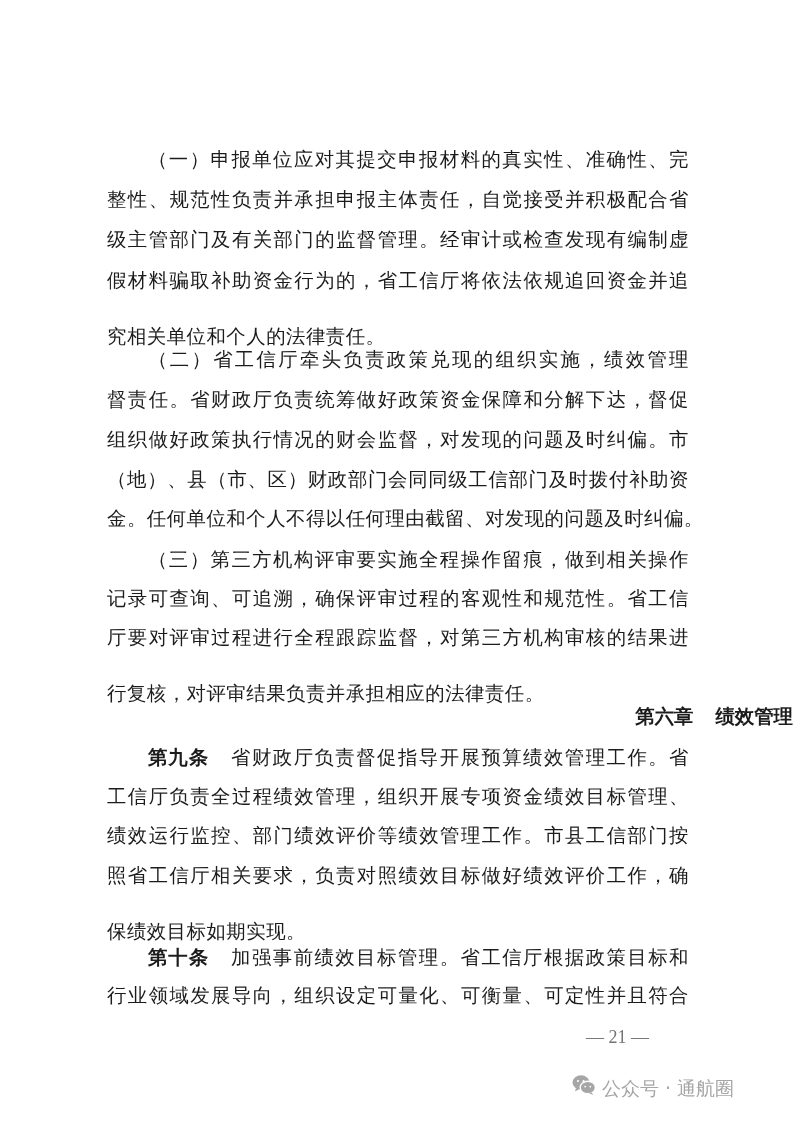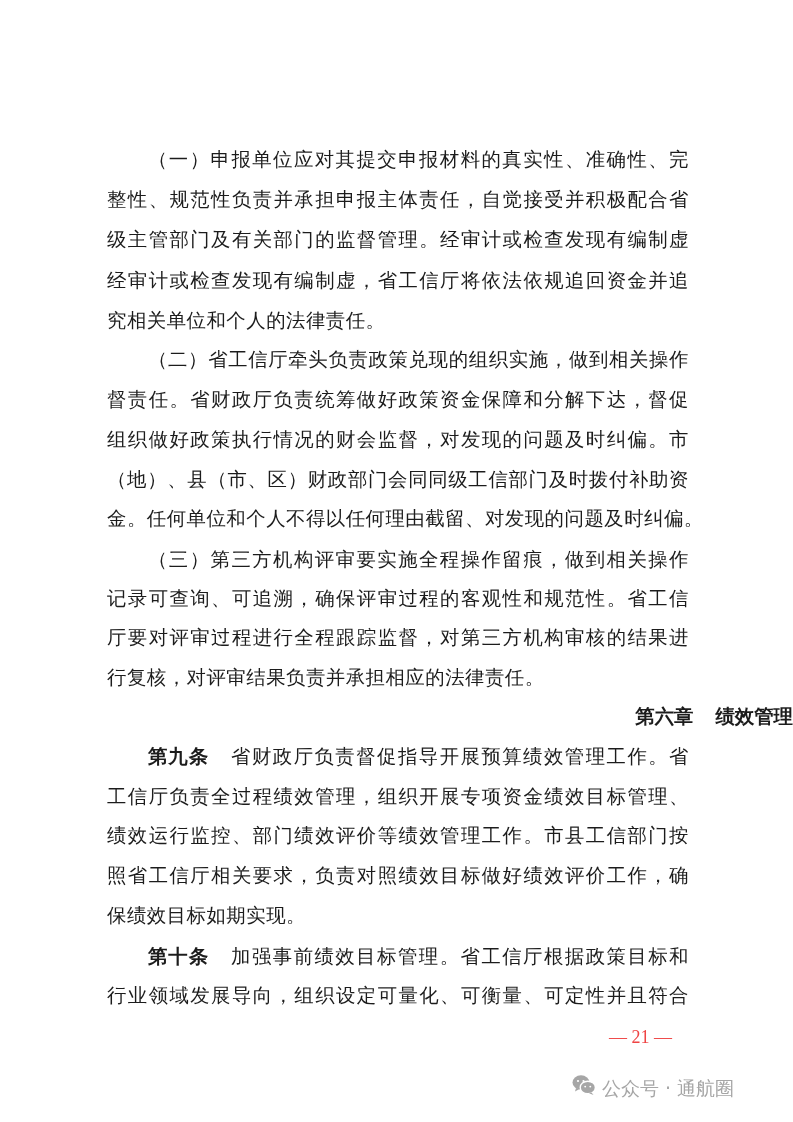--- a/index.html
+++ b/index.html
@@ -13,47 +13,47 @@
     line-height: 30px;
     font-family: "DejaVu Serif", "Liberation Serif", serif;
     font-size: 19.4px;
     color: #1c1c1c;
     white-space: nowrap;
     text-align: justify;
     text-align-last: justify;
     letter-spacing: 0.5px;
   }
   .line.indent { left: 148px; width: 541px; }
-  .line.last { text-align-last: left; }
+  .line.last { text-align-last: left; margin-top: 16px; }
   .bold-label {
-    font-family: Liberation Serif, serif;
+    font-family: Liberation Sans, sans-serif;
     font-weight: bold;
     letter-spacing: 0;
     margin-right: 22px;
   }
   .heading {
     position: absolute;
     left: 0; width: 793px;
     top: 702px;
     height: 30px; line-height: 30px;
     text-align: right;
     font-family: "DejaVu Sans", "Liberation Sans", sans-serif;
     font-weight: bold;
     font-size: 19.4px;
     color: #1c1c1c;
   }
   .heading .gap { display: inline-block; width: 22px; }
   .pagenum {
     position: absolute;
     left: 586px; top: 1024px;
     width: 86px; height: 26px; line-height: 26px;
-    text-align: right;
+    text-align: left;
     font-family: "Liberation Serif", "DejaVu Serif", serif;
     font-size: 18px;
-    color: #ef4444;
+    color: #737373;
     white-space: pre;
   }
   .watermark {
     position: absolute;
     left: 572px; top: 1074px;
     height: 28px; line-height: 28px;
     display: flex; 
     font-family: "DejaVu Sans", "Liberation Sans", sans-serif;
     font-size: 19px;
     color: #a6a6a6;
@@ -62,24 +62,24 @@
   .wechat-icon { width: 24px; height: 22px; margin-right: 6px; position: relative; }
 </style>
 </head>
 <body>
 
 <div class="page">
 
   <div class="line indent" style="top:145px">（一）申报单位应对其提交申报材料的真实性、准确性、完</div>
   <div class="line" style="top:185px">整性、规范性负责并承担申报主体责任，自觉接受并积极配合省</div>
   <div class="line" style="top:225px">级主管部门及有关部门的监督管理。经审计或检查发现有编制虚</div>
-  <div class="line" style="top:266px">经审计或检查发现有编制虚，省工信厅将依法依规追回资金并追</div>
+  <div class="line" style="top:266px">假材料骗取补助资金行为的，省工信厅将依法依规追回资金并追</div>
   <div class="line last" style="top:306px">究相关单位和个人的法律责任。</div>
 
-  <div class="line indent" style="top:345px">（二）省工信厅牵头负责政策兑现的组织实施，做到相关操作</div>
+  <div class="line indent" style="top:345px">（二）省工信厅牵头负责政策兑现的组织实施，绩效管理</div>
   <div class="line" style="top:385px">督责任。省财政厅负责统筹做好政策资金保障和分解下达，督促</div>
   <div class="line" style="top:425px">组织做好政策执行情况的财会监督，对发现的问题及时纠偏。市</div>
   <div class="line" style="top:465px">（地）、县（市、区）财政部门会同同级工信部门及时拨付补助资</div>
   <div class="line" style="top:504px">金。任何单位和个人不得以任何理由截留、对发现的问题及时纠偏。</div>
 
   <div class="line indent" style="top:545px">（三）第三方机构评审要实施全程操作留痕，做到相关操作</div>
   <div class="line" style="top:584px">记录可查询、可追溯，确保评审过程的客观性和规范性。省工信</div>
   <div class="line" style="top:623px">厅要对评审过程进行全程跟踪监督，对第三方机构审核的结果进</div>
   <div class="line last" style="top:663px">行复核，对评审结果负责并承担相应的法律责任。</div>
 

